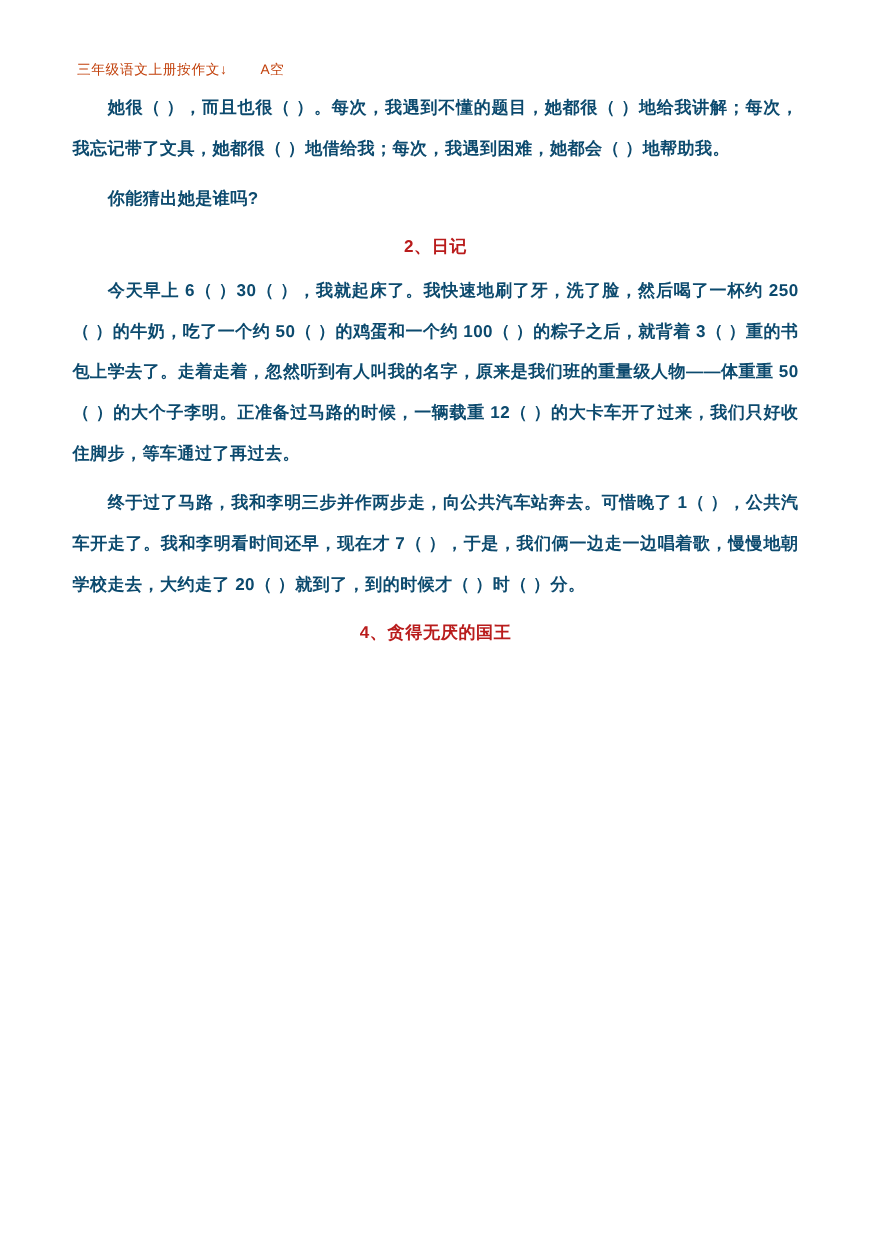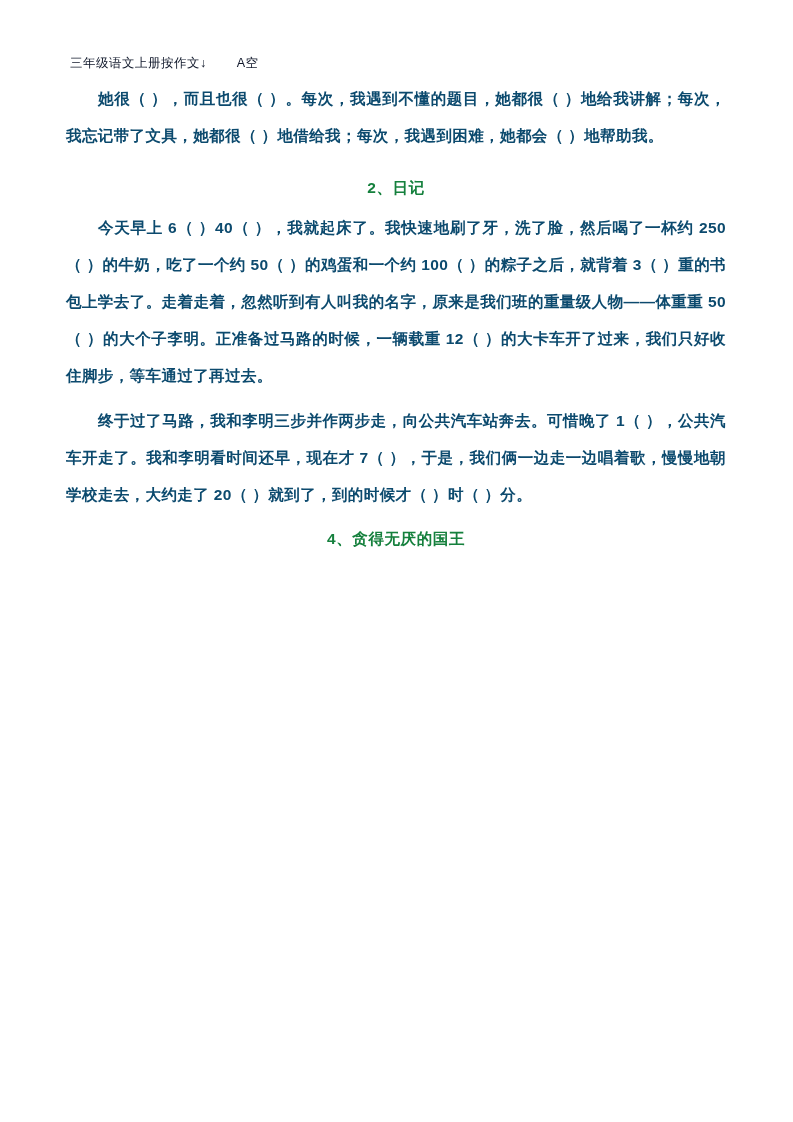--- a/index.html
+++ b/index.html
@@ -17,21 +17,21 @@
     background: #ffffff;
     overflow: hidden;
     box-sizing: border-box;
   }
   .doc-header {
     position: absolute;
     left: 70px;
     top: 55px;
     width: 640px;
     font-size: 12.5px;
-    color: #0f172a;
+    color: #c2410c;
     letter-spacing: 0.5px;
     white-space: nowrap;
   }
   .doc-header .hdr-part {
     display: inline;
   }
   .doc-header .hdr-gap {
     display: inline-block;
     width: 22px;
   }
@@ -51,21 +51,21 @@
     text-justify: inter-ideograph;
     letter-spacing: 0.4px;
   }
   p.indent {
     text-indent: 32px;
   }
   h2.section {
     margin: 9px 0 4px 0;
     font-size: 15.5px;
     font-weight: bold;
-    color: #15803d;
+    color: #b91c1c;
     text-align: center;
     line-height: 34px;
     letter-spacing: 0.6px;
   }
   .spacer-sm { height: 6px; }
 </style>
 </head>
 <body>
 
 <div class="page">
@@ -73,24 +73,25 @@
   <div class="doc-header">
     <span class="hdr-part">三年级语文上册按作文↓</span>
     <span class="hdr-gap"></span>
     <span class="hdr-part">A空</span>
   </div>
 
   <div class="content">
 
     <p class="para indent">她很（      ），而且也很（         ）。每次，我遇到不懂的题目，她都很（    ）地给我讲解；每次，我忘记带了文具，她都很（    ）地借给我；每次，我遇到困难，她都会（    ）地帮助我。</p>
     <div class="spacer-sm"></div>
+    <p class="para indent">你能猜出她是谁吗?</p>
 
     <h2 class="section">2、日记</h2>
 
-    <p class="para indent">今天早上 6（   ）40（   ），我就起床了。我快速地刷了牙，洗了脸，然后喝了一杯约 250（        ）的牛奶，吃了一个约 50（   ）的鸡蛋和一个约 100（   ）的粽子之后，就背着 3（    ）重的书包上学去了。走着走着，忽然听到有人叫我的名字，原来是我们班的重量级人物——体重重 50（     ）的大个子李明。正准备过马路的时候，一辆载重 12（   ）的大卡车开了过来，我们只好收住脚步，等车通过了再过去。</p>
+    <p class="para indent">今天早上 6（   ）30（   ），我就起床了。我快速地刷了牙，洗了脸，然后喝了一杯约 250（        ）的牛奶，吃了一个约 50（   ）的鸡蛋和一个约 100（   ）的粽子之后，就背着 3（    ）重的书包上学去了。走着走着，忽然听到有人叫我的名字，原来是我们班的重量级人物——体重重 50（     ）的大个子李明。正准备过马路的时候，一辆载重 12（   ）的大卡车开了过来，我们只好收住脚步，等车通过了再过去。</p>
     <div class="spacer-sm"></div>
     <p class="para indent">终于过了马路，我和李明三步并作两步走，向公共汽车站奔去。可惜晚了 1（     ），公共汽车开走了。我和李明看时间还早，现在才 7（   ），于是，我们俩一边走一边唱着歌，慢慢地朝学校走去，大约走了 20（     ）就到了，到的时候才（ ）时（   ）分。</p>
 
     <h2 class="section">4、贪得无厌的国王</h2>
 
 
   </div>
 
 </div>
 

